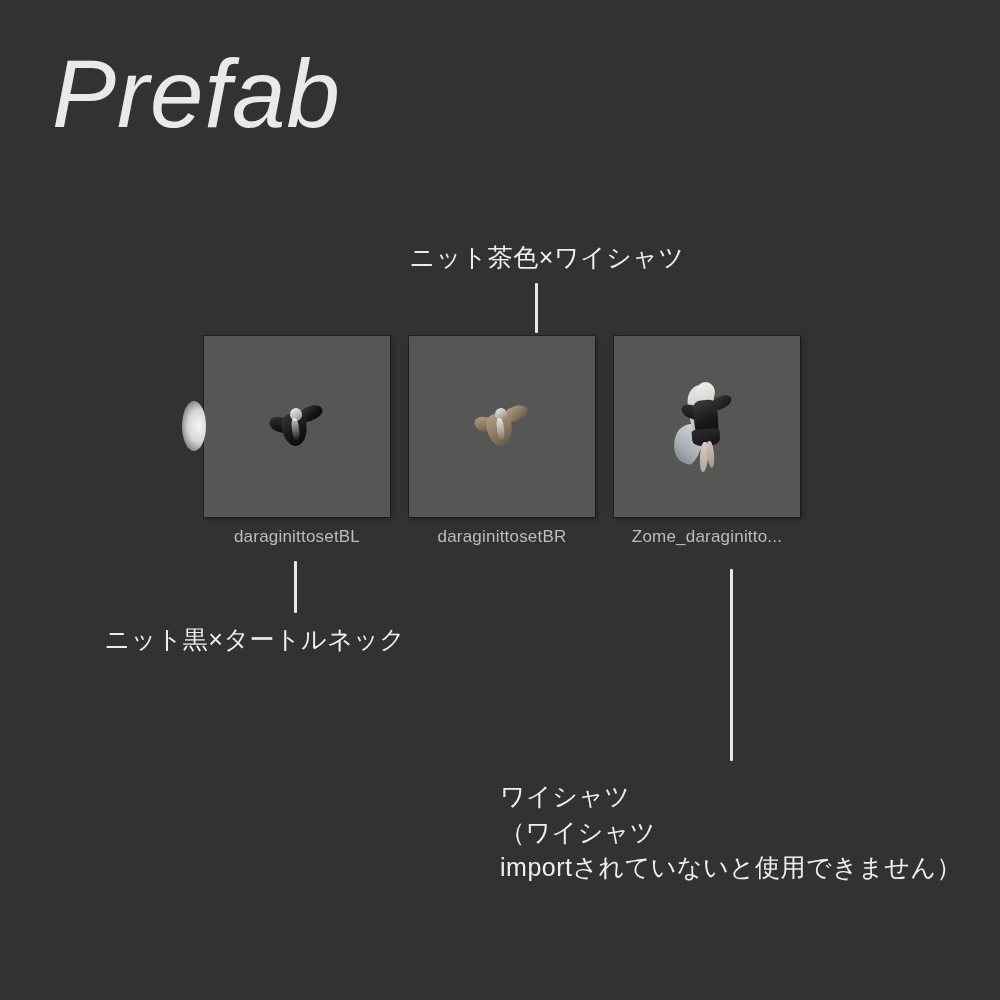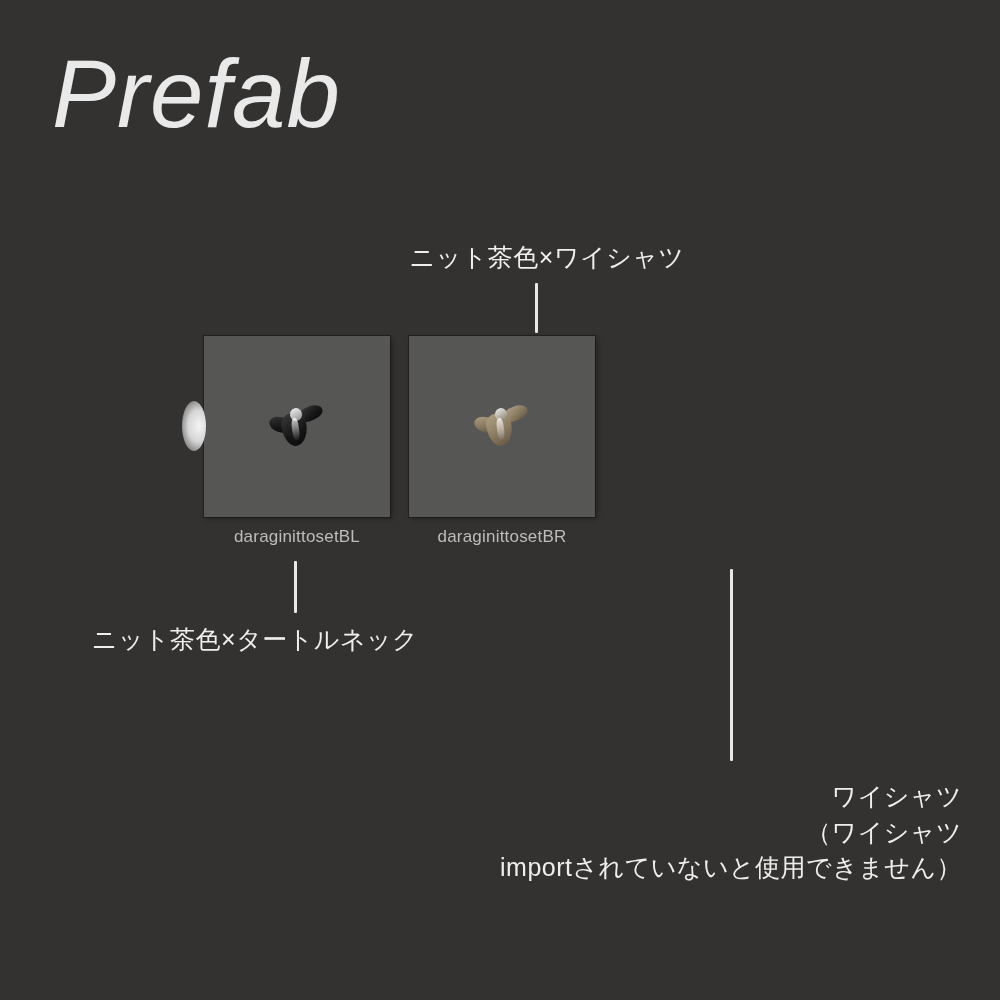--- a/index.html
+++ b/index.html
@@ -36,21 +36,21 @@
   
   .annotation {
     position: absolute;
     color: #eeeeee;
     font-size: 25px;
     line-height: 1.42;
     white-space: pre;
     letter-spacing: 0.5px;
   }
   .annotation.centered {
-    text-align: right;
+    text-align: left;
     transform: translateX(-50%);
   }
   .annotation .latin-italic {
   }
 
   #annot-top    { left: 547px; top: 240px; }
   #annot-bottom-left { left: 255px; top: 622px; }
   #annot-bottom-right{ left: 731px; top: 779px; }
 
   
@@ -311,26 +311,44 @@
             <div class="sleeve-r"></div>
             <div class="body"></div>
             <div class="collar"></div>
             <div class="highlight"></div>
           </div>
         </div>
       </div>
       <div class="asset-label">daraginittosetBR</div>
     </div>
 
+    <div class="asset-cell">
+      <div class="asset-thumb">
+        <div class="art">
+          <div class="character">
+            <div class="hair-tail"></div>
+            <div class="hair-back"></div>
+            <div class="arm-l"></div>
+            <div class="arm-r"></div>
+            <div class="head"></div>
+            <div class="torso"></div>
+            <div class="skirt"></div>
+            <div class="leg-a"></div>
+            <div class="leg-b"></div>
+          </div>
+        </div>
+      </div>
+      <div class="asset-label">Zome_daraginitto...</div>
+    </div>
 
   </div>
 
   <div class="edge-orb"></div>
 
   <div class="connector" id="connector-left"></div>
-  <div class="annotation centered" id="annot-bottom-left">ニット茶色×タートルネック</div>
+  <div class="annotation centered" id="annot-bottom-left">ニット黒×タートルネック</div>
 
   <div class="connector" id="connector-right"></div>
   <div class="annotation centered" id="annot-bottom-right"><span>ワイシャツ</span>
 <span>（ワイシャツ</span>
 <span class="latin-italic">import</span><span>されていないと使用できません）</span></div>
 
 </div>
 
 </body></html>

